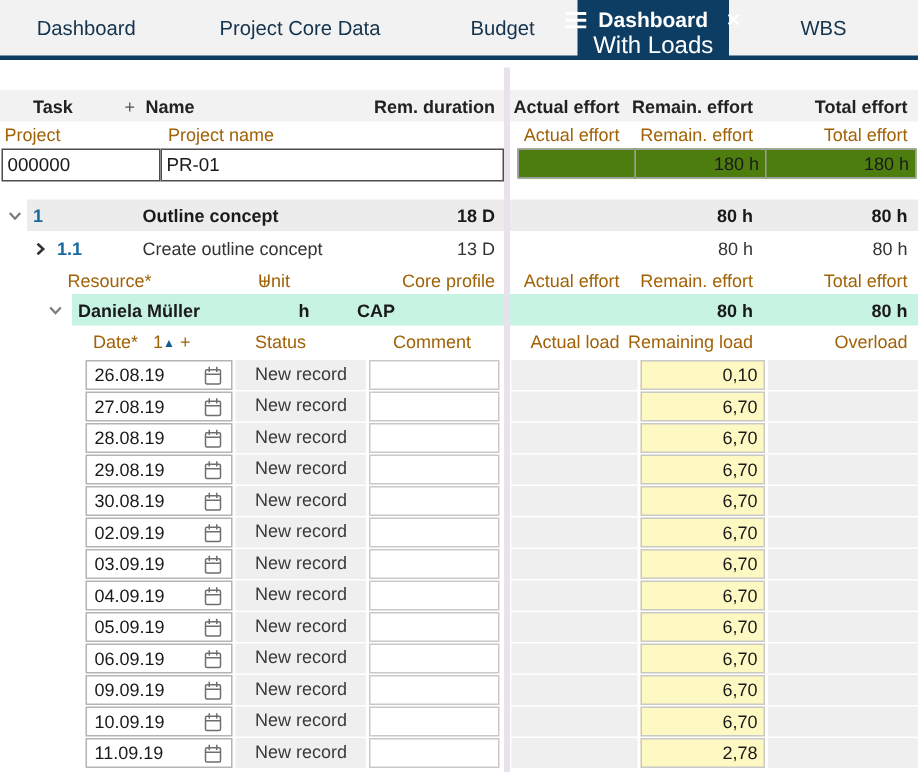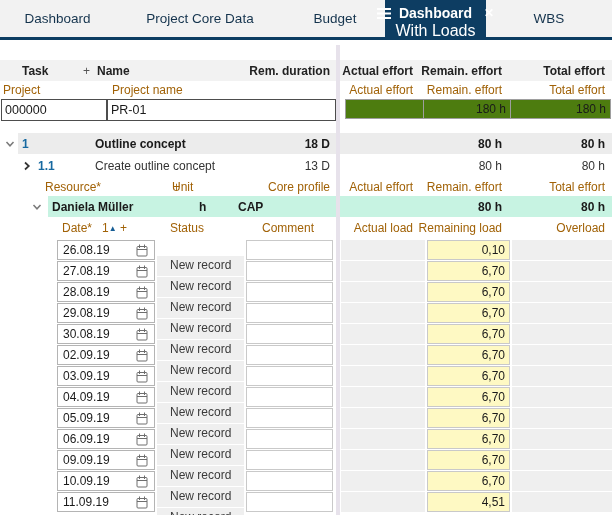--- a/index.html
+++ b/index.html
@@ -36,21 +36,21 @@
   .band.green{left:48px;background:#c7f3e2;}
   .inp{position:absolute;top:1px;height:20px;border:1px solid #4d4d4d;background:#fff;
     font-family:"Liberation Sans",sans-serif;font-size:12.5px;color:#1a1a1a;padding:0 3px;box-sizing:content-box;}
   .ecell{position:absolute;top:1px;height:20px;border:1px solid #9e9e9e;background:#4d7c0f;
     box-sizing:border-box;line-height:19px;padding:0 4px;text-align:right;}
   .chev{position:absolute;top:50%;transform:translateY(-50%);display:flex;align-items:center;}
   
   .lrow{position:relative;width:588px;height:21px;}
   .lc{position:absolute;top:0;height:20px;box-sizing:border-box;line-height:19px;}
   .lc.datec{left:57px;width:98px;border:1px solid #b4b4b4;background:#fff;padding-left:5px;}
-  .lc.statusc{left:157px;width:87px;background:#efefef;padding-left:13px;color:#3a3a3a;margin-top:16px;}
+  .lc.statusc{left:157px;width:87px;background:#efefef;padding-left:13px;color:#3a3a3a;}
   .lc.commentc{left:246px;width:87px;border:1px solid #c9c9c9;background:#fff;}
   .lc.actualc{left:341px;width:84px;background:#efefef;}
   .lc.remainc{left:427px;width:83px;border:1px solid #c9c9c9;background:#fef9c3;text-align:right;padding-right:4px;}
   .lc.overc{left:512px;width:100px;background:#efefef;}
   .calicon{position:absolute;right:6px;top:3px;}
   .tri{color:#155c94;font-size:8px;vertical-align:1px;}
 </style>
 </head>
 <body>
 
@@ -423,19 +423,19 @@
           <rect x="1" y="2.5" width="10" height="9.5" rx="1" fill="none" stroke="#6e6e6e" stroke-width="1"></rect>
           <line x1="3.5" y1="0.5" x2="3.5" y2="4" stroke="#6e6e6e" stroke-width="1"></line>
           <line x1="8.5" y1="0.5" x2="8.5" y2="4" stroke="#6e6e6e" stroke-width="1"></line>
           <line x1="1" y1="5.5" x2="11" y2="5.5" stroke="#6e6e6e" stroke-width="1"></line>
         </svg>
       </span>
     </div>
     <div class="lc statusc"><span>New record</span></div>
     <div class="lc commentc"></div>
     <div class="lc actualc"></div>
-    <div class="lc remainc"><span>4,51</span></div>
+    <div class="lc remainc"><span>2,78</span></div>
     <div class="lc overc"></div>
   </div>
 </div>
 
   </div>
 </div>
 
 </body></html>

